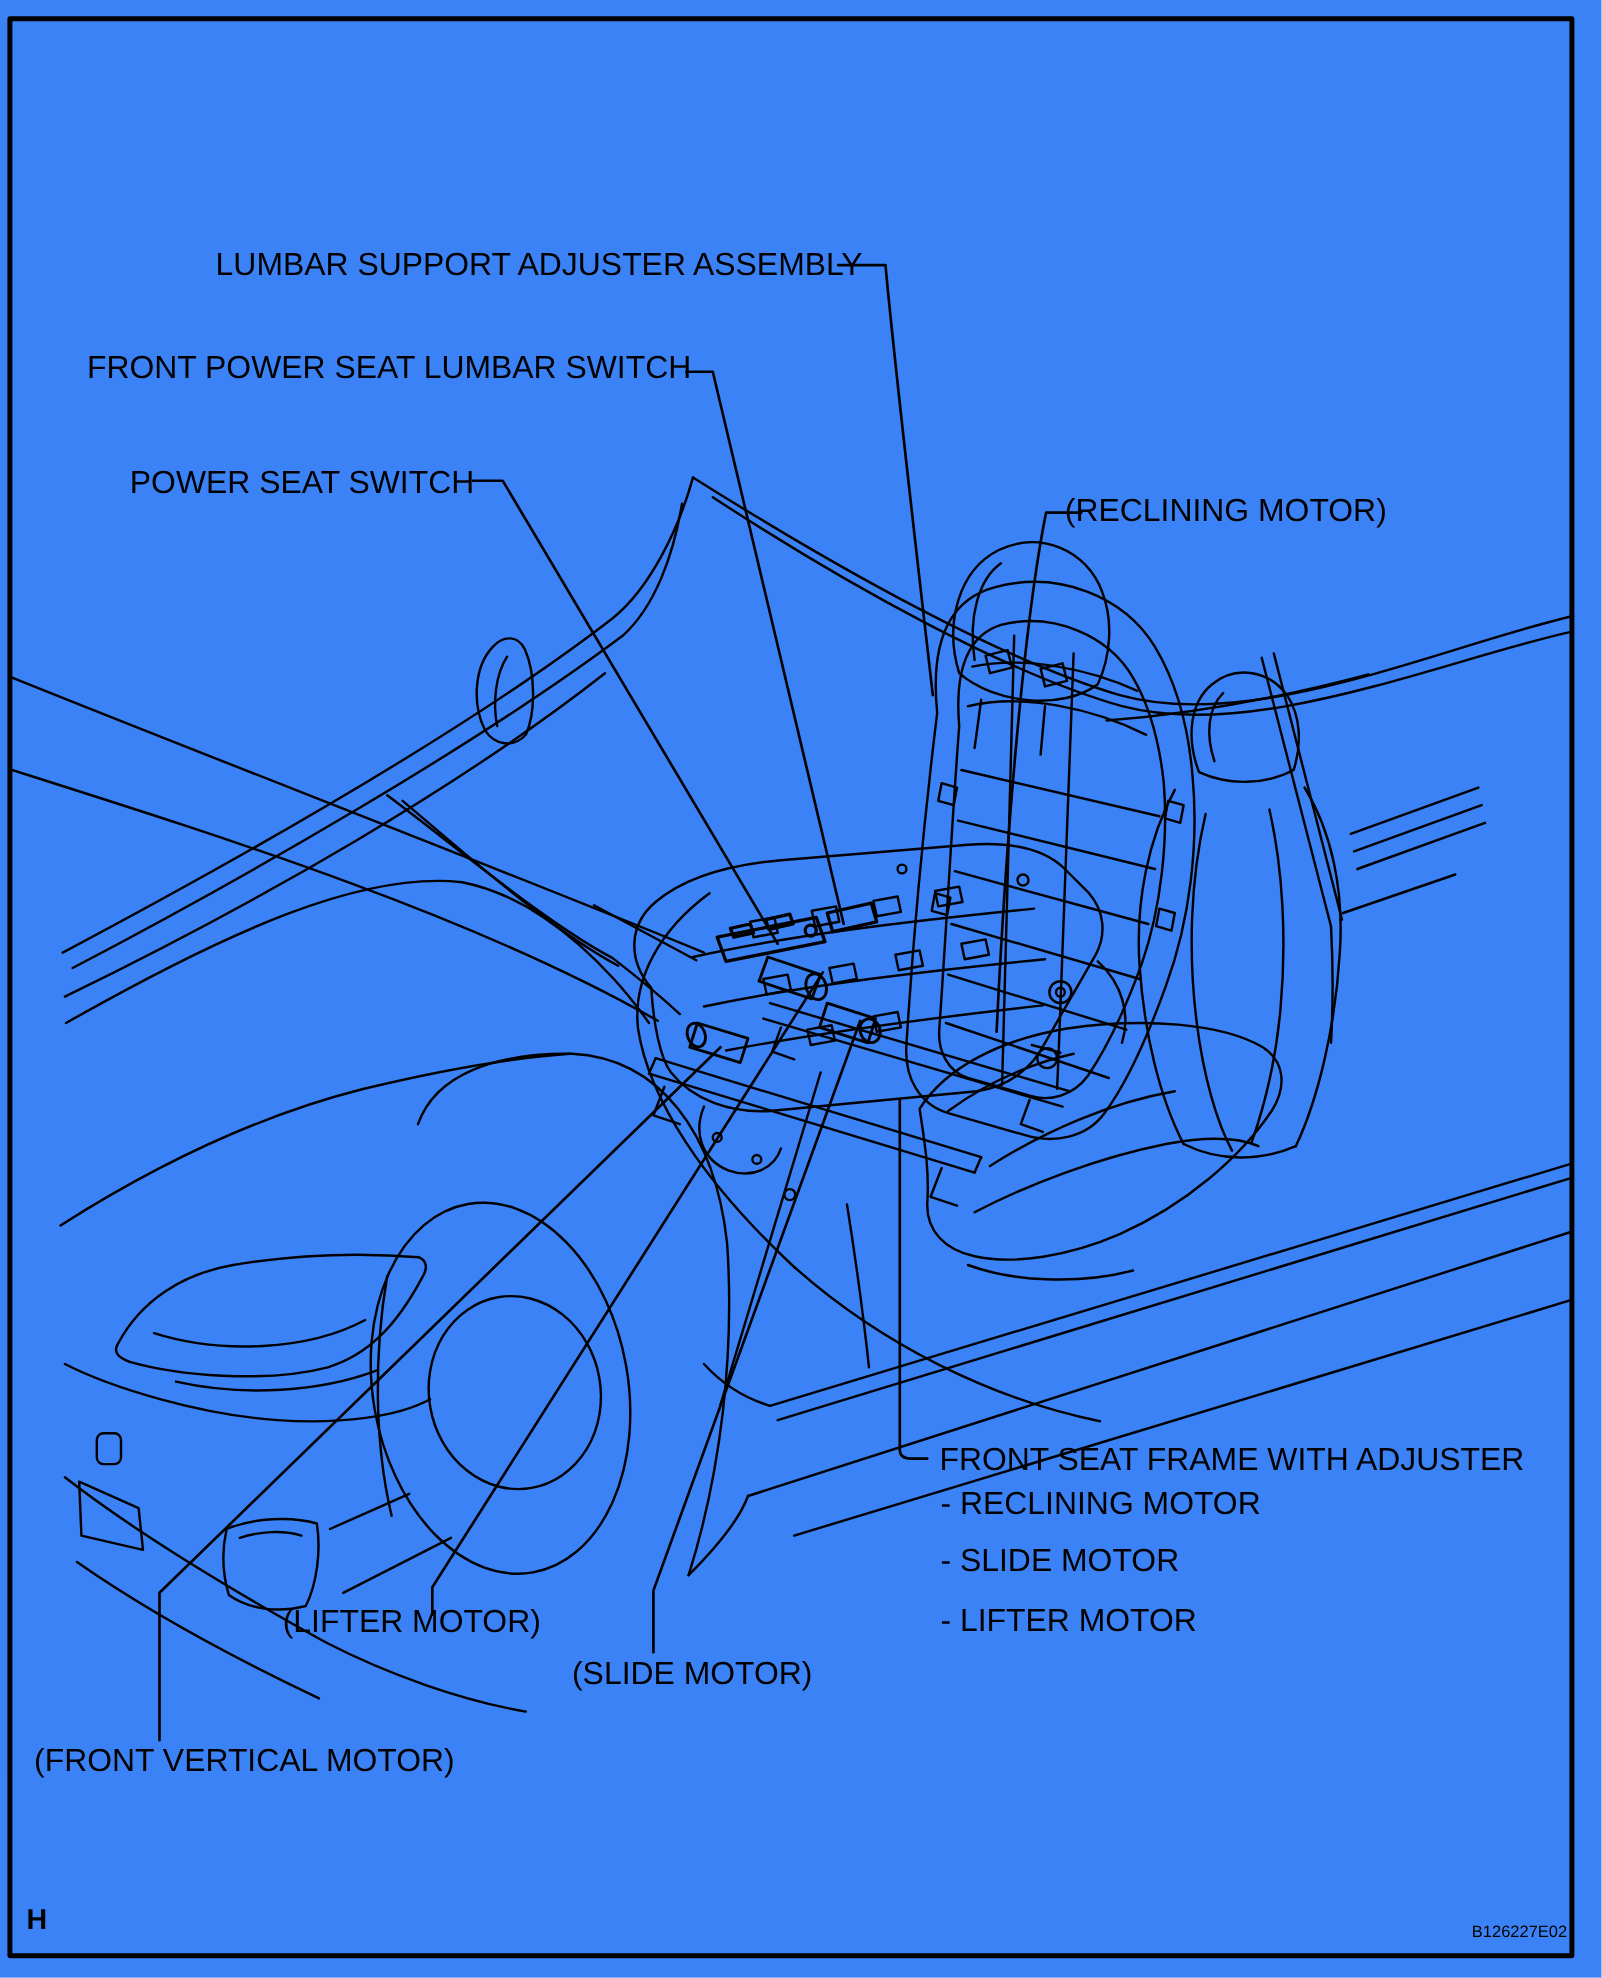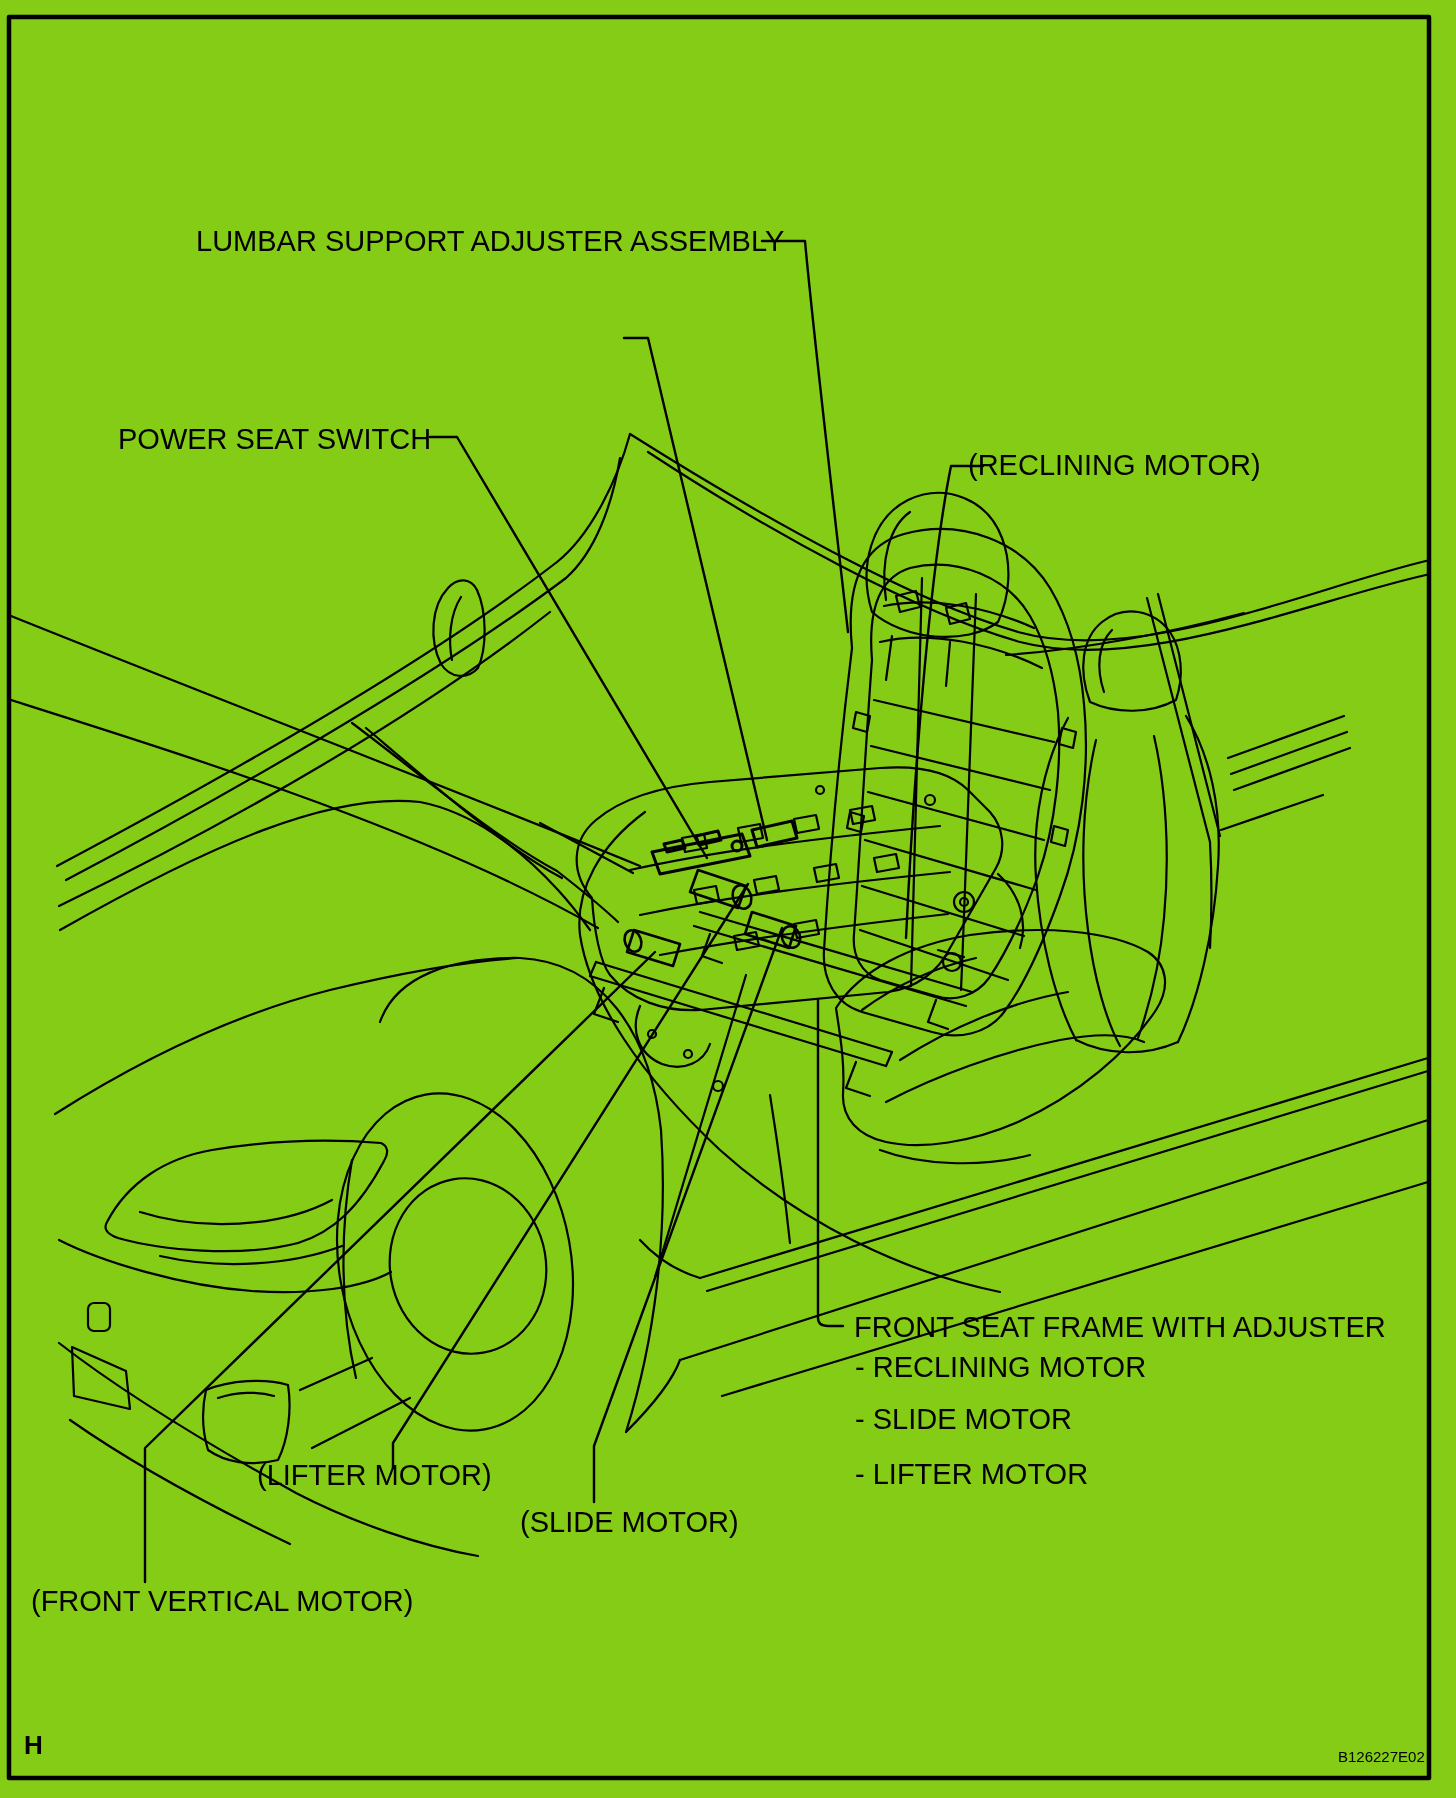--- a/index.html
+++ b/index.html
@@ -1,19 +1,19 @@
 <!DOCTYPE html>
 <html><head>
 <meta charset="utf-8">
 <style>
   html,body{margin:0;padding:0;background:#ffffff;}
   .page{
     position:relative;
     width:1456px;height:1798px;
-    background:#84cc16;
+    background:#3b82f6;
     font-family:"Liberation Sans", sans-serif;
     overflow:hidden;
   }
   .art{position:absolute;left:0;top:0;width:1456px;height:1798px;}
   .lbl{
     position:absolute;
     font-size:29px;
     line-height:30px;
     color:#000;
     white-space:nowrap;
@@ -239,20 +239,21 @@
       <path d="M983,466 L951,466 C932,560 915,750 906,938"></path>
       <path d="M818,1000 L818,1318 Q818,1326 828,1326 L843,1326"></path>
       <path d="M393,1468 L393,1443 L748,884"></path>
       <path d="M594,1502 L594,1446 L782,928"></path>
       <path d="M145,1582 L145,1448 L655,952"></path>
     </g>
   </svg>
 
   <div class="lbl" style="left:196px; top:226px;">LUMBAR SUPPORT ADJUSTER ASSEMBLY</div>
 
+  <div class="lbl" style="left:79px; top:320px;">FRONT POWER SEAT LUMBAR SWITCH</div>
 
   <div class="lbl" style="left:118px; top:424px;">POWER SEAT SWITCH</div>
 
   <div class="lbl" style="left:968px; top:450px;">(RECLINING MOTOR)</div>
 
   <div class="lbl" style="left:854px; top:1312px;">FRONT SEAT FRAME WITH ADJUSTER</div>
 
   <div class="list-item" style="left:855px; top:1352px;">- RECLINING MOTOR</div>
   <div class="list-item" style="left:855px; top:1404px;">- SLIDE MOTOR</div>
   <div class="list-item" style="left:855px; top:1459px;">- LIFTER MOTOR</div>

